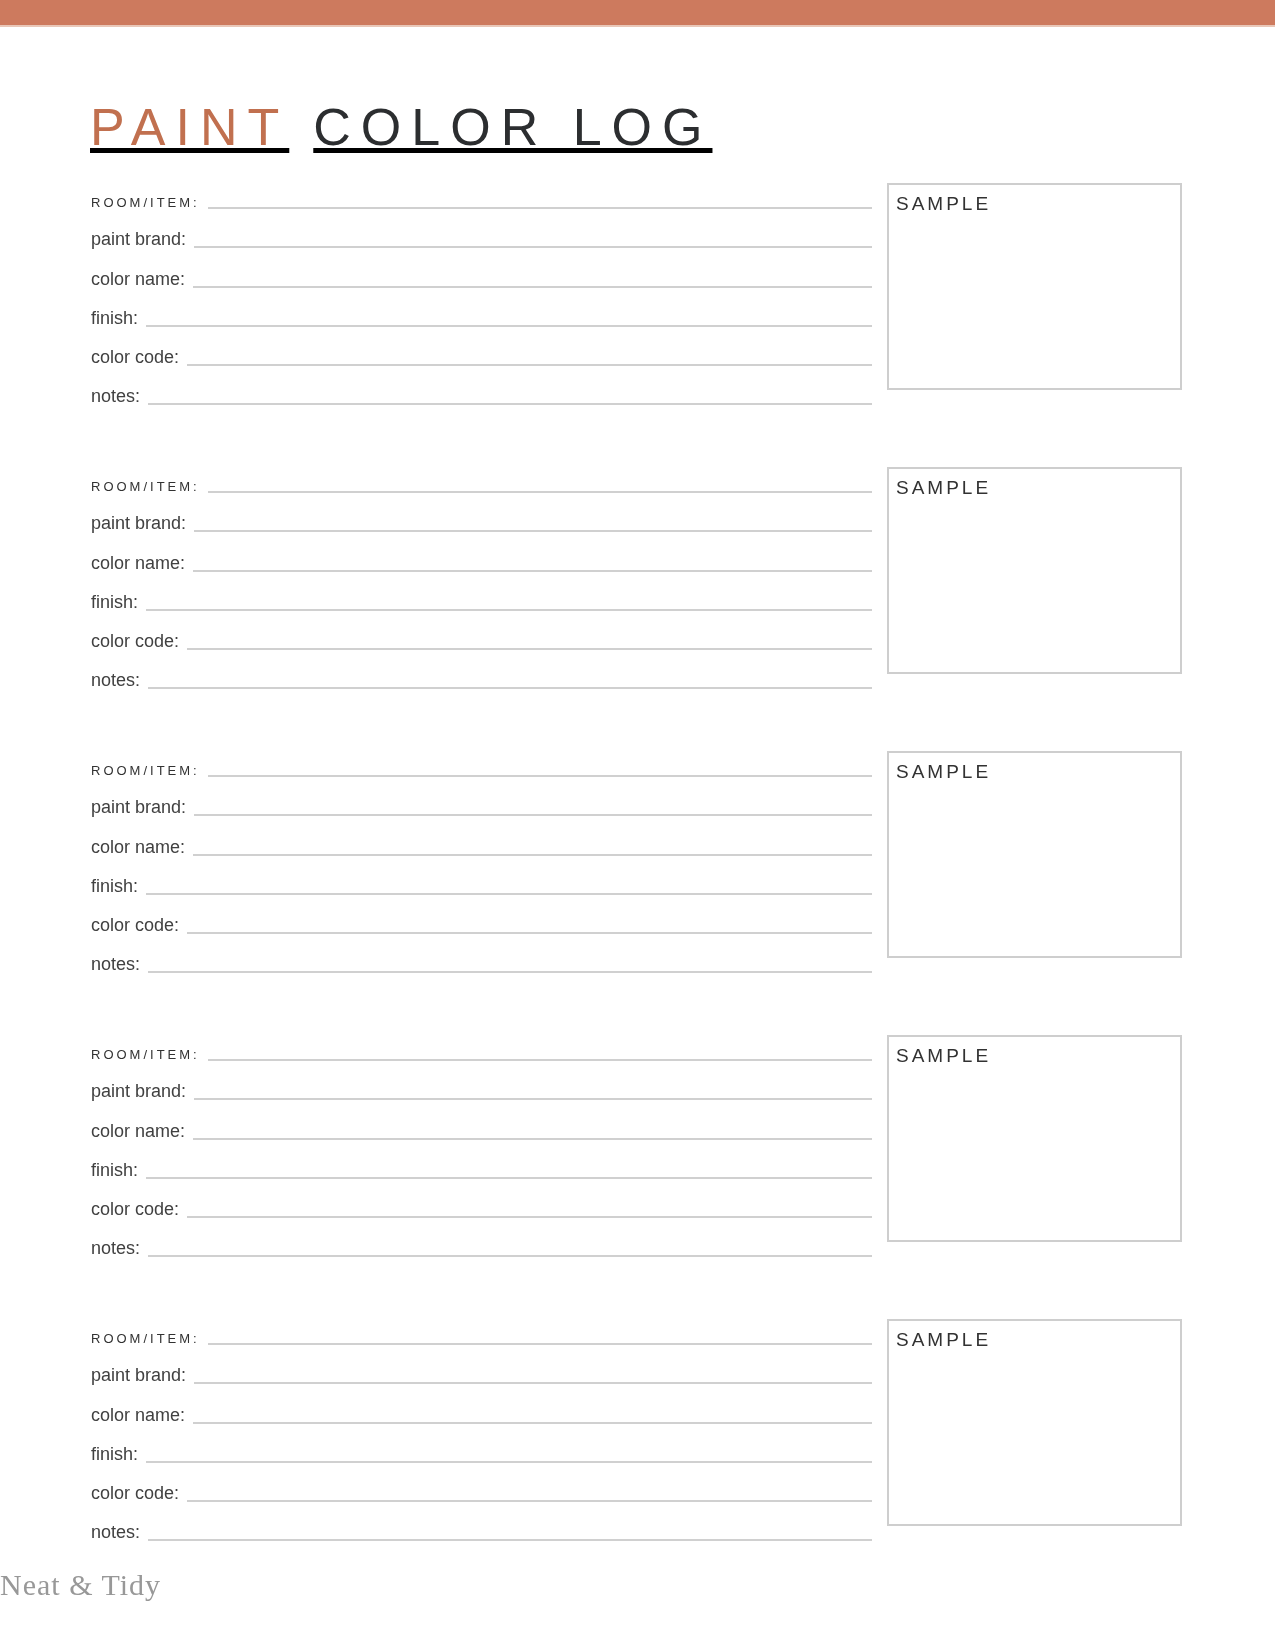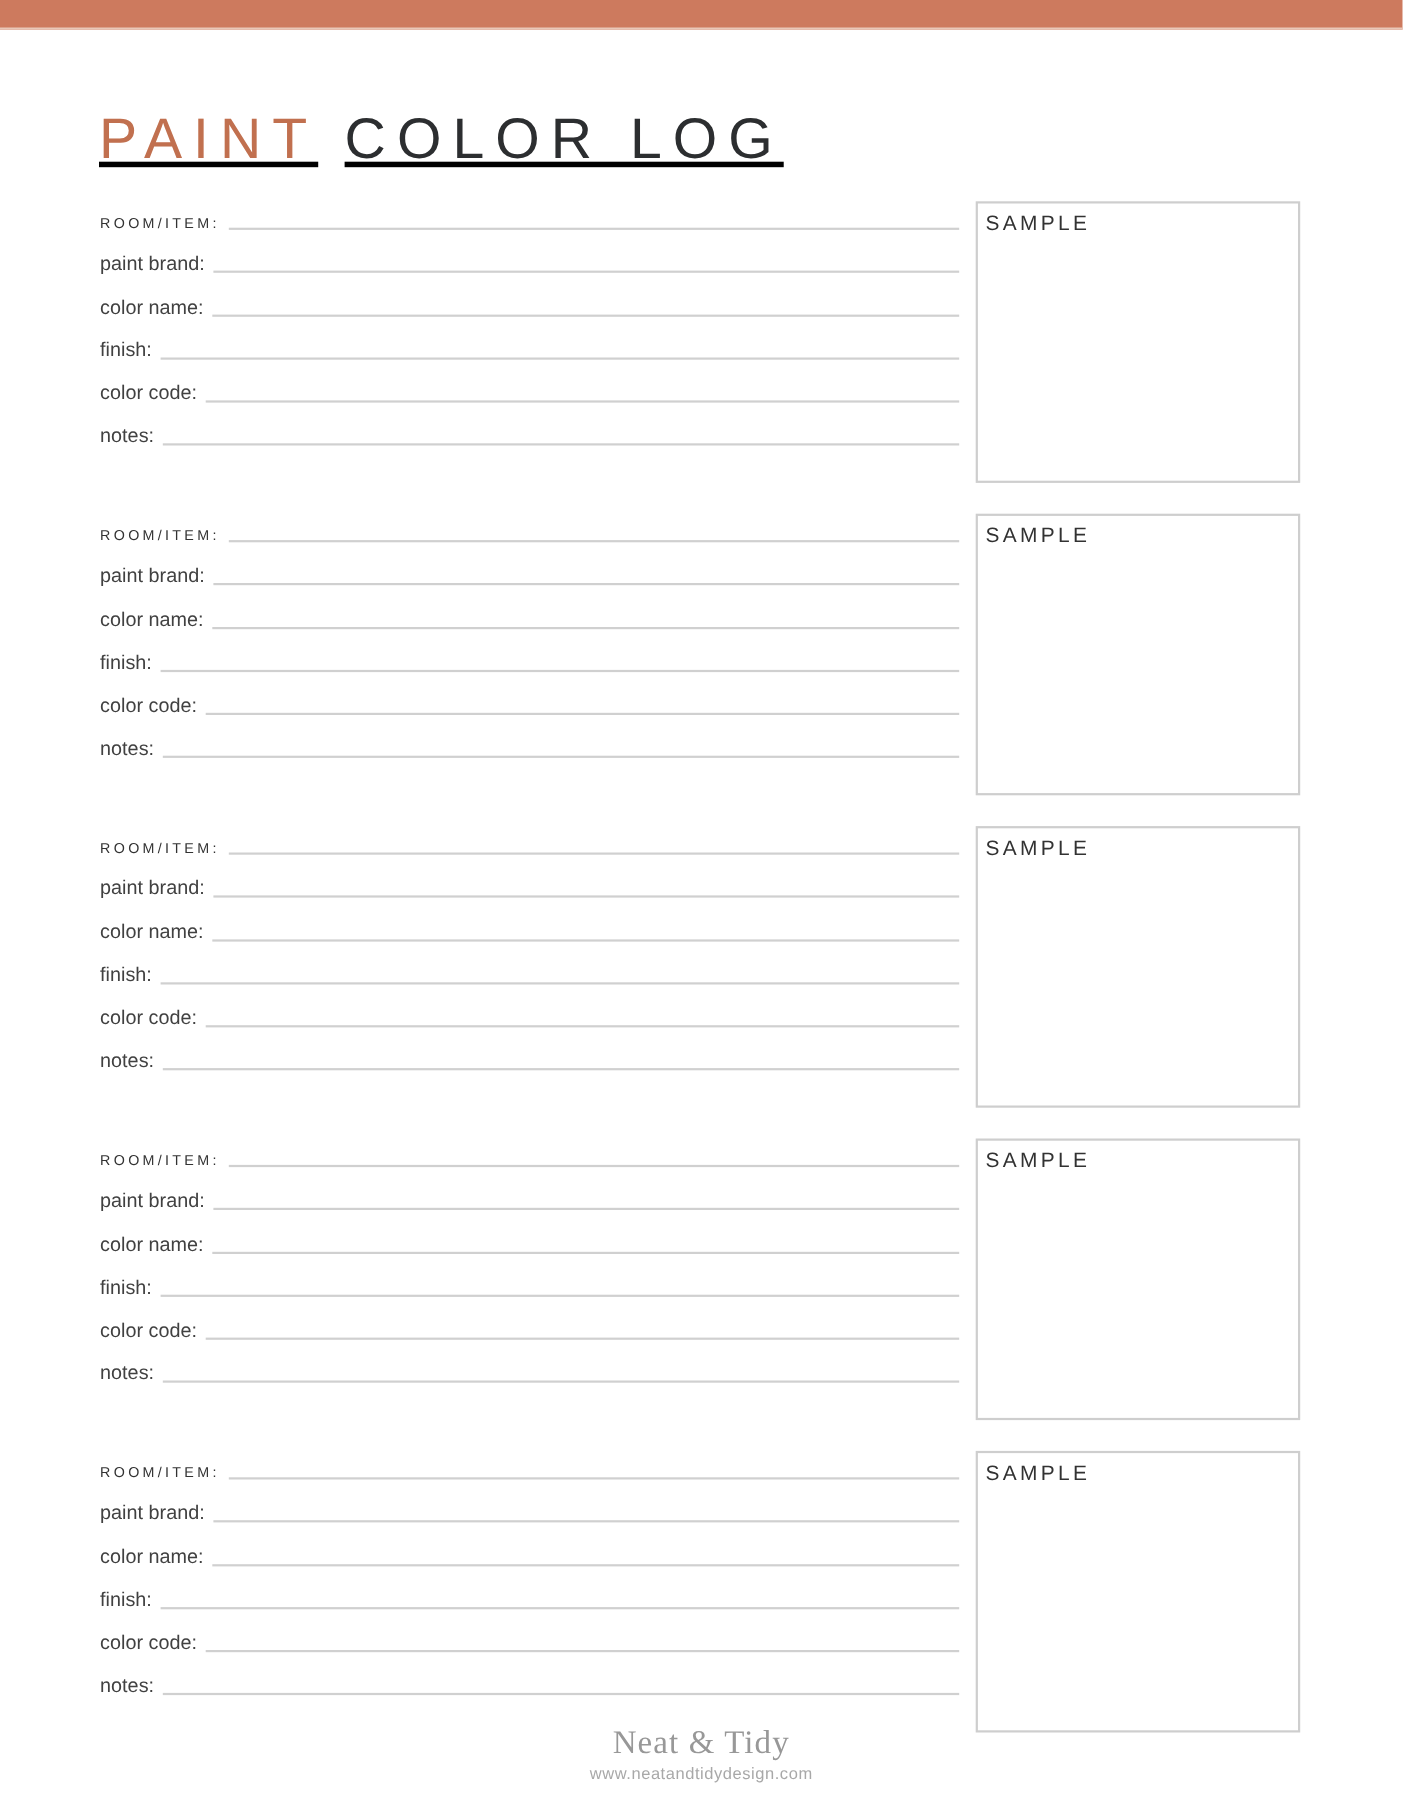--- a/index.html
+++ b/index.html
@@ -54,32 +54,32 @@
   }
   .line{
     flex:1;margin-left:8px;height:26px;
     border:none;border-bottom:2px solid var(--line);
     background:transparent;outline:none;
     font-size:19px;color:#333;padding:0 4px;
     font-family:"Liberation Sans", sans-serif;
   }
   .sample{
     position:absolute;left:796px;top:0;
-    width:295px;height:256px;
+    width:295px;height:207px;
     border:2px solid var(--box-border);
     box-sizing:border-box;
     padding:9px 0 0 7px;
     background:#ffffff;
   }
   .sample-lbl{
     font-size:19px;letter-spacing:3px;color:var(--caps-label);line-height:1;
   }
   .footer{
     position:absolute;top:1568px;left:0;width:1275px;
-    text-align:center;
+    text-align:left;
   }
   .brand{
     font-family:"Liberation Serif", serif;
     font-size:30px;color:var(--footer-brand);letter-spacing:1px;
     line-height:1.1;
   }
   .website{
     font-size:15px;color:var(--footer-url);margin-top:3px;
     letter-spacing:0.5px;
   }
@@ -250,14 +250,13 @@
       </div>
     </div>
     <div class="sample">
       <span class="sample-lbl">SAMPLE</span>
     </div>
   </section>
 </div>
 
 <footer class="footer">
   <div class="brand">Neat &amp; Tidy</div>
-  <div class="website">www.neatandtidydesign.com</div>
 </footer>
 
 </body></html>

